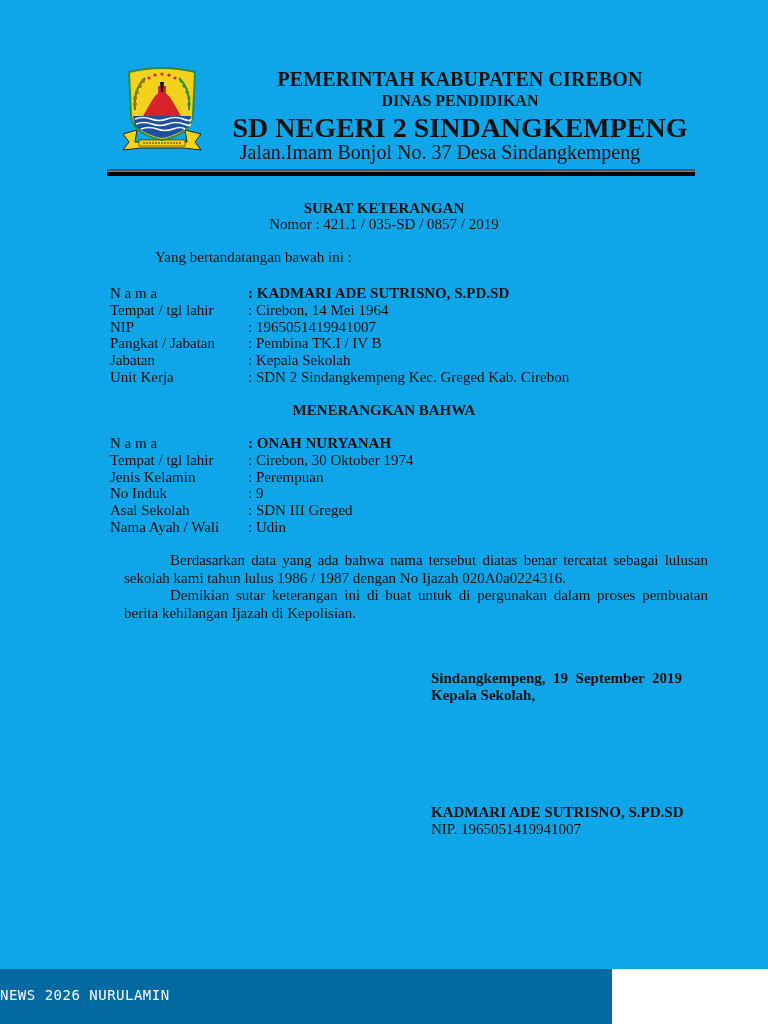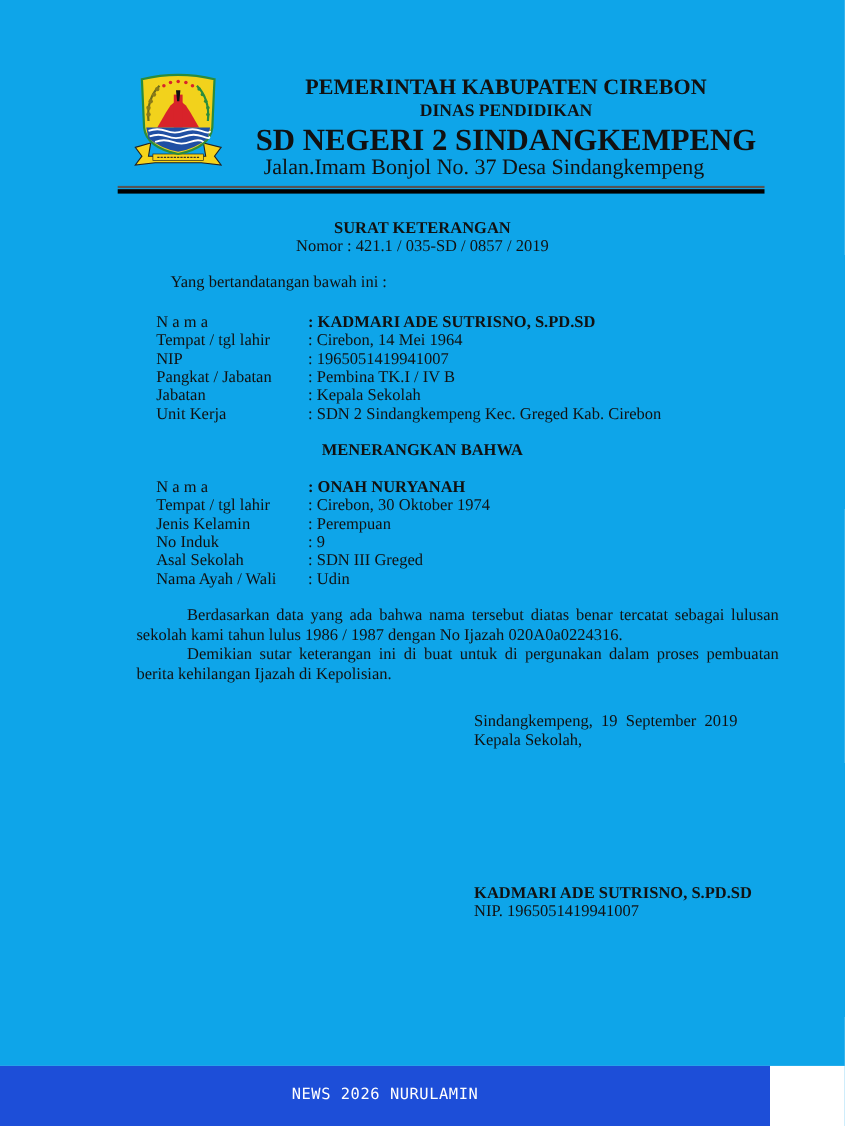--- a/index.html
+++ b/index.html
@@ -18,40 +18,40 @@
     .kop .l4 { font-size: 20px; line-height: 17px; margin-top: 1px; margin-left: -40px; }
     .rule-thin { position: absolute; left: 107px; top: 169px; width: 588px; height: 2px; background: #555; }
     .rule-thick { position: absolute; left: 107px; top: 172px; width: 588px; height: 4px; background: #000; }
 
     .title { position: absolute; left: 0; width: 768px; text-align: center; font-size: 15px; }
     .title.t1 { top: 200px; font-weight: bold; }
     .title.t2 { top: 216px; }
     .intro { position: absolute; left: 155px; top: 249px; font-size: 15px; }
 
     .fields { position: absolute; left: 110px; font-size: 15px; line-height: 16.8px; }
-    .fields .row { display: flex; margin-left: 32px; }
+    .fields .row { display: flex; }
     .fields .lbl { width: 138px; white-space: nowrap; }
     .fields .val { white-space: nowrap; text-align: right; }
     .fields .val.bold { font-weight: bold; }
     .f1 { top: 285px; }
     .f2 { top: 435px; }
     .subhead { position: absolute; left: 0; width: 768px; top: 402px; text-align: center; font-size: 15px; font-weight: bold; }
 
     .para { position: absolute; left: 124px; width: 584px; font-size: 15px; line-height: 17.5px; text-align: justify; }
     .para p { margin: 0; text-indent: 46px; text-align-last: left; }
     .para1 { top: 552px; }
 
     .sign { position: absolute; left: 431px; font-size: 15px; line-height: 16.8px; }
-    .sign.s1 { top: 648px; }
+    .sign.s1 { top: 670px; font-weight: bold; }
     .sign.s2 { top: 804px; }
     .sign .name { font-weight: bold; }
 
     .footer {
-      position: absolute; left: 0; top: 969px; width: 700px; height: 55px; background: #1d4ed8;
-      display: flex; align-items: center; justify-content: center;
+      position: absolute; left: 0; top: 969px; width: 612px; height: 55px; background: #0369a1;
+      display: flex; align-items: center; 
     }
     .footer span { color: #fff; font-family: "DejaVu Sans Mono", monospace; font-size: 14px; letter-spacing: 0.5px; margin-top: -3px; }
   </style>
 </head>
 <body>
 
 <div class="page">
 
   <div class="logo">
     <svg width="82" height="92" viewBox="0 0 82 92">

